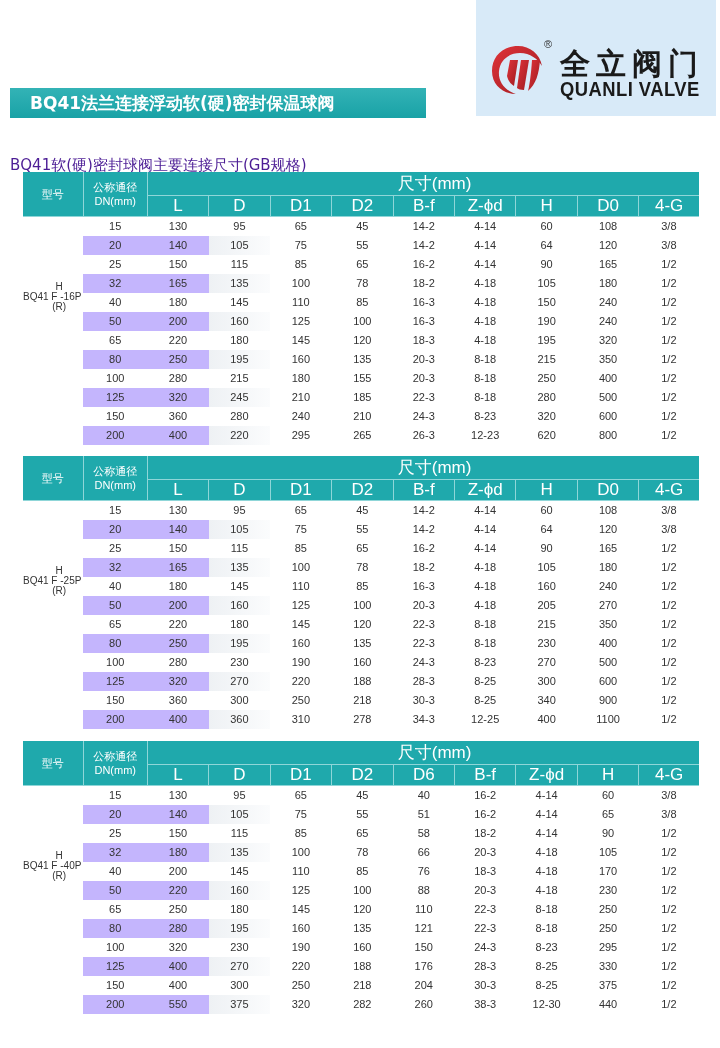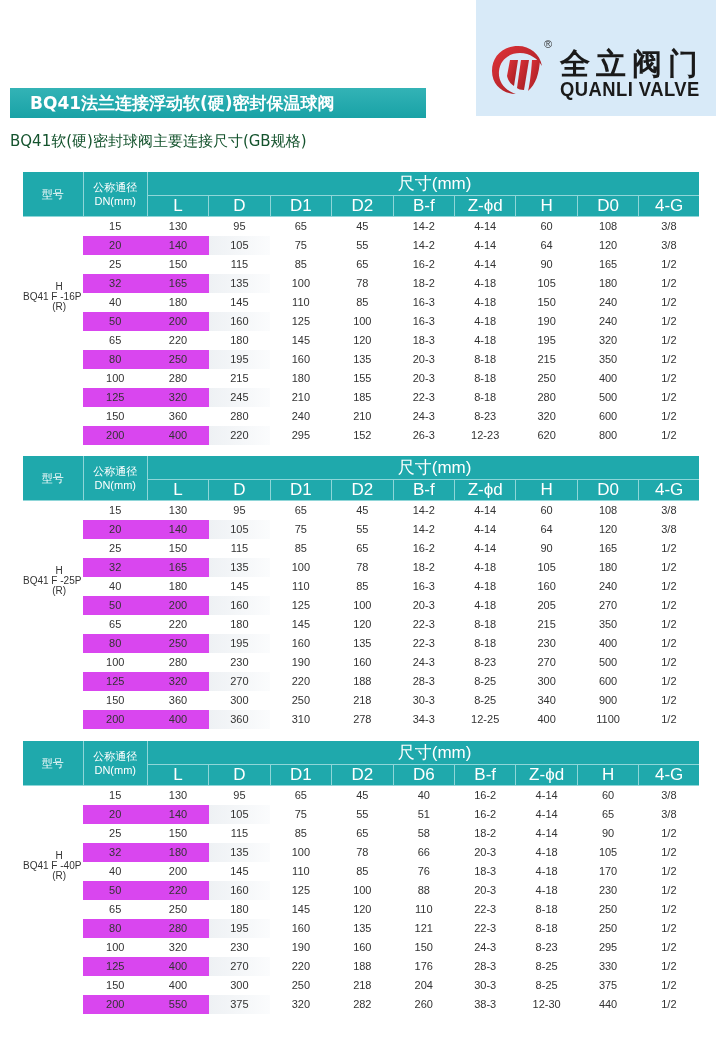--- a/index.html
+++ b/index.html
@@ -22,40 +22,40 @@
     transform: scaleX(0.92); transform-origin: left;
   }
 
   .title-banner {
     position: absolute; left: 10px; top: 88px; width: 416px; height: 30px;
     background: linear-gradient(180deg, #33b3b6 0%, #19a2a6 100%);
     color: #fff; font-weight: bold; font-size: 17px; line-height: 30px; padding-left: 20px;
     font-family: "DejaVu Sans", sans-serif;
   }
   .subtitle {
-    position: absolute; left: 10px; top: 132px; font-size: 15px; color: #14532d;
+    position: absolute; left: 10px; top: 156px; font-size: 15px; color: #4c1d95;
     font-family: "DejaVu Sans", sans-serif;
   }
 
   .spec-table {
     position: absolute; left: 23px; width: 676px; border-collapse: collapse; table-layout: fixed;
   }
   .spec-table th {
     background: #1fa9ac; color: #fff; font-weight: normal; font-size: 17px; text-align: center;
     border-right: 1px solid #8fd6d8; border-bottom: 1px solid #8fd6d8;
   }
   .spec-table th.group { height: 19px; text-align: left; padding-left: 250px; border-right: none; }
   .spec-table th.sub { height: 19px; }
   .spec-table th.model-h { font-size: 11px; }
   .spec-table th.dn-h { font-size: 11px; line-height: 14px; }
   .spec-table th:last-child { border-right: none; }
   .spec-table td {
     height: 19px; font-size: 11px; text-align: center; color: #333;
   }
-  .spec-table tr.shaded td.dn, .spec-table tr.shaded td.c-L { background: #d946ef; }
+  .spec-table tr.shaded td.dn, .spec-table tr.shaded td.c-L { background: #c4b5fd; }
   .spec-table tr.shaded td.c-D { background: linear-gradient(90deg, #eef1f4, #fbfcfd); }
   .spec-table td.model {
     font-size: 10px; line-height: 10px; text-align: right; padding-right: 4px; vertical-align: middle; color: #333;
   }
   .model-h-sup, .model-r-sub { display: block; text-align: center; padding-left: 16px; }
   .model-main { display: block; white-space: nowrap; }
 
   #t1 { top: 172px; }
   #t2 { top: 456px; }
   #t3 { top: 741px; }
@@ -252,21 +252,21 @@
         <td class="">8-23</td>
         <td class="">320</td>
         <td class="">600</td>
         <td class="">1/2</td>
       </tr>
       <tr class="shaded">
         <td class="dn">200</td>
         <td class="c-L">400</td>
         <td class="c-D">220</td>
         <td class="">295</td>
-        <td class="">152</td>
+        <td class="">265</td>
         <td class="">26-3</td>
         <td class="">12-23</td>
         <td class="">620</td>
         <td class="">800</td>
         <td class="">1/2</td>
       </tr>
     </tbody>
   </table>
 <table class="spec-table" id="t2">
     <colgroup>

